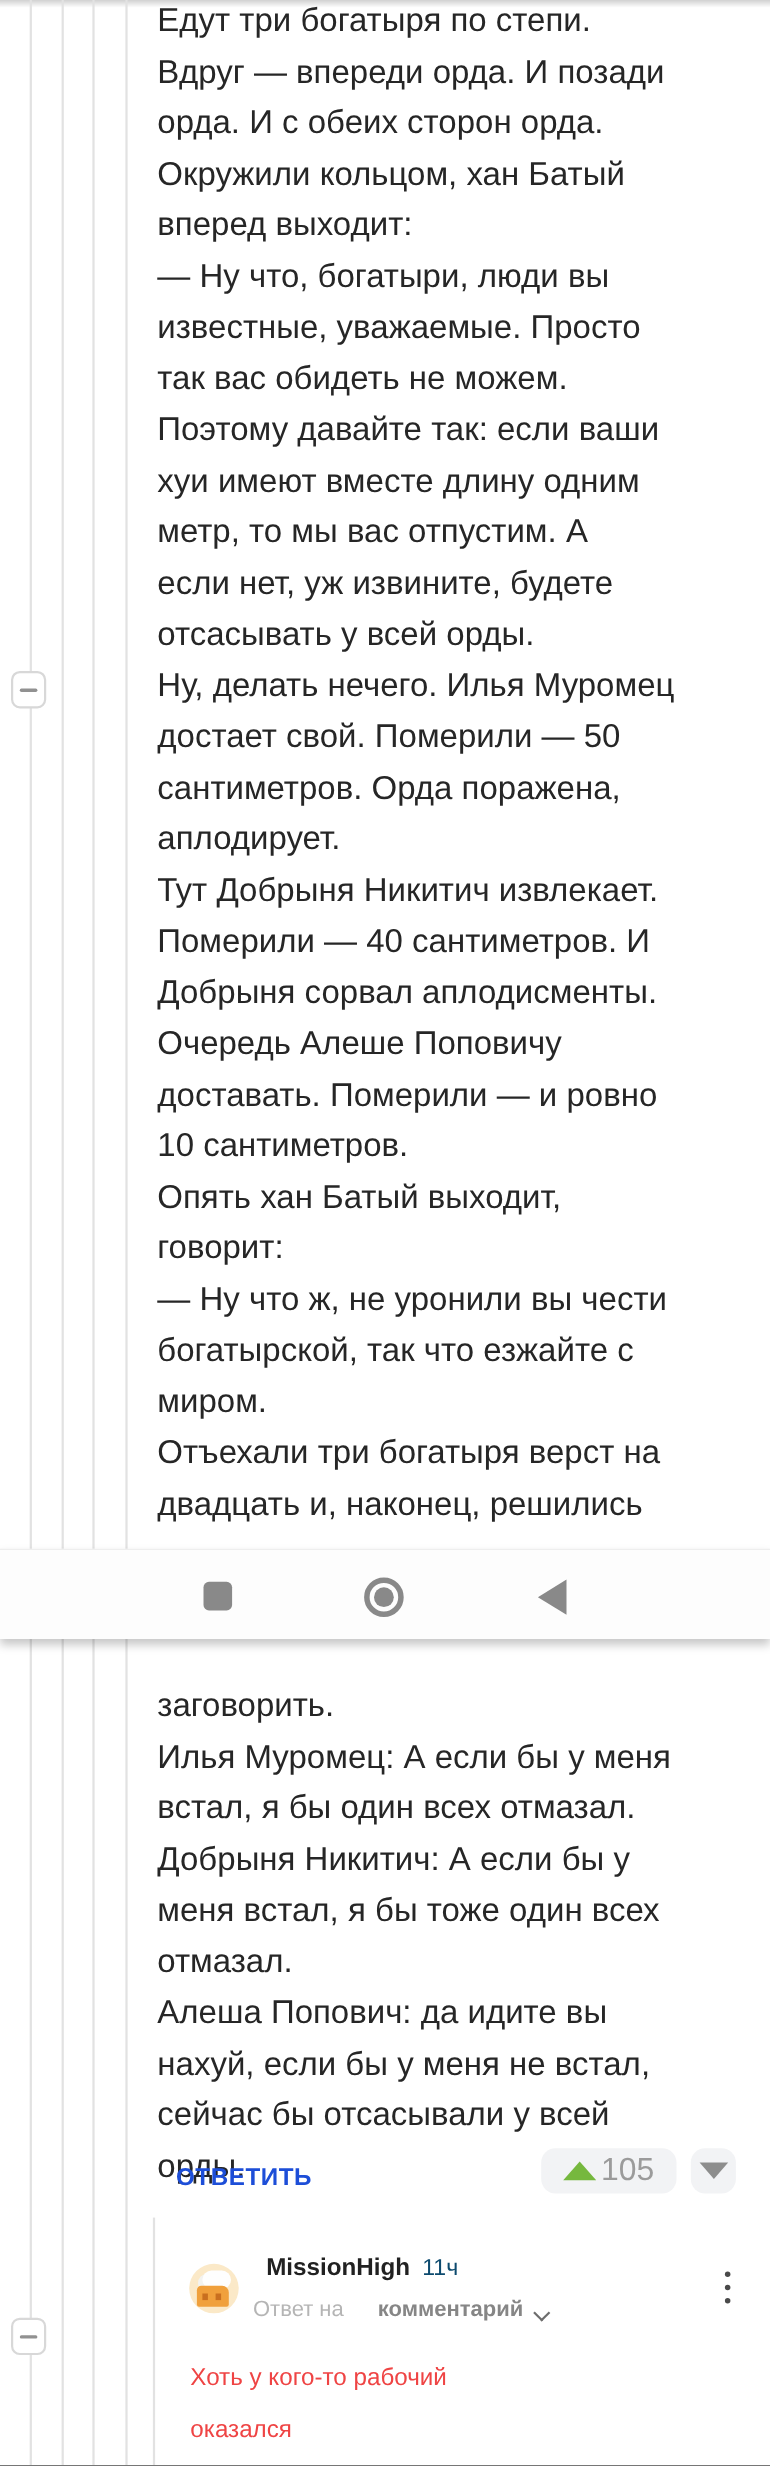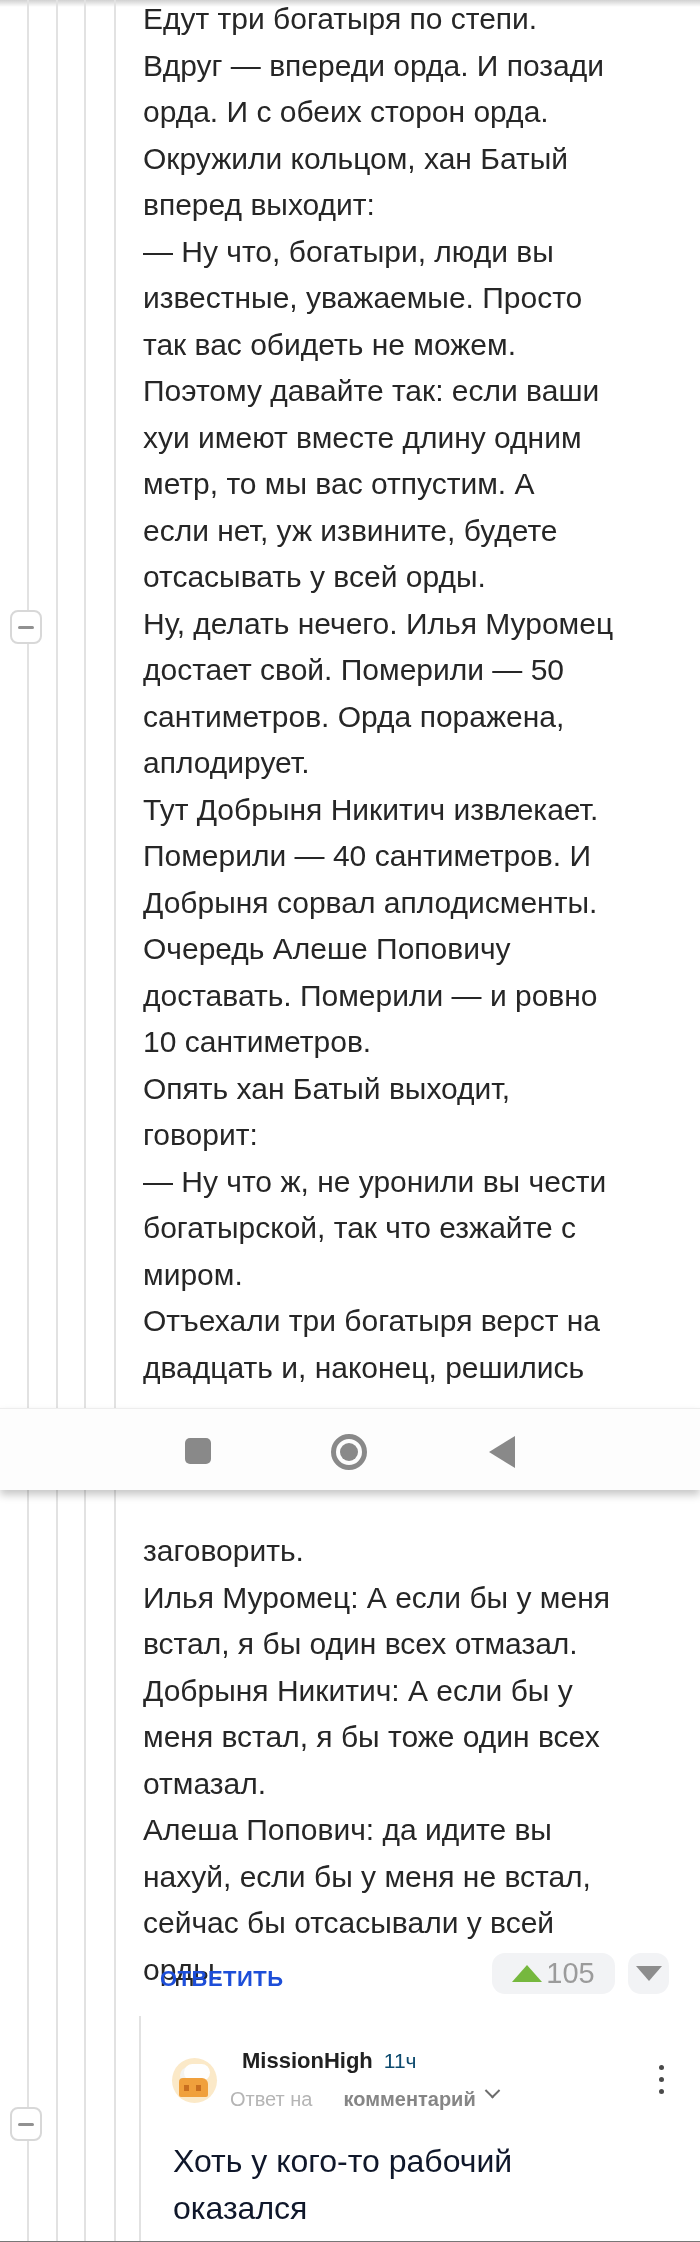--- a/index.html
+++ b/index.html
@@ -56,30 +56,30 @@
     background:#fbe9c8;overflow:hidden;}
   .avatar .cloud{position:absolute;left:12px;top:6px;width:26px;height:17px;background:#fefefe;
     border-radius:9px;box-shadow:-4px 3px 0 0 #f3f3f0;}
   .avatar .body{position:absolute;left:7px;top:20px;width:29px;height:19px;background:#f0a03c;
     border-radius:4px 6px 2px 2px;}
   .avatar .win{position:absolute;left:12px;top:27px;width:5px;height:6px;background:#c96f1f;}
   .avatar .win2{position:absolute;left:24px;top:27px;width:5px;height:6px;background:#c96f1f;}
   .reply-head{position:absolute;left:230px;top:2048px;display:flex;align-items:baseline;gap:11px;margin-left:12px;}
   .reply-user{font-size:22px;font-weight:bold;color:#212121;}
   .reply-time{font-size:21px;color:#0c4a6e;}
-  .reply-sub{position:absolute;left:230px;top:2088px;display:flex;align-items:flex-start;gap:7px;
+  .reply-sub{position:absolute;left:230px;top:2088px;display:flex;align-items:flex-end;gap:7px;
     font-size:20px;color:#b5b5b5;}
   .reply-target{font-weight:bold;color:#868686;padding-left:24px;}
   .chev{display:inline-block;width:9px;height:9px;border-right:2px solid #6d6d6d;
     border-bottom:2px solid #6d6d6d;transform:rotate(45deg) translate(-2px,-2px);margin-left:4px;}
   .menu-dots{position:absolute;left:657px;top:2063px;display:flex;flex-direction:column;gap:7px;
     padding:2px;}
   .menu-dots i{width:5px;height:5px;border-radius:50%;background:#4a4a4a;display:block;}
-  .reply-text{position:absolute;left:173px;top:2138px;width:510px;font-size:32px;
-    line-height:46.5px;color:#0f172a;white-space:pre-line;}
+  .reply-text{position:absolute;left:173px;top:2138px;width:510px;font-size:22px;
+    line-height:46.5px;color:#ef4444;white-space:pre-line;}
 </style>
 </head>
 <body>
 
 <div class="screen">
 
   <div class="top-shadow"></div>
 
   <div class="tline l1"></div>
   <div class="tline l2"></div>

